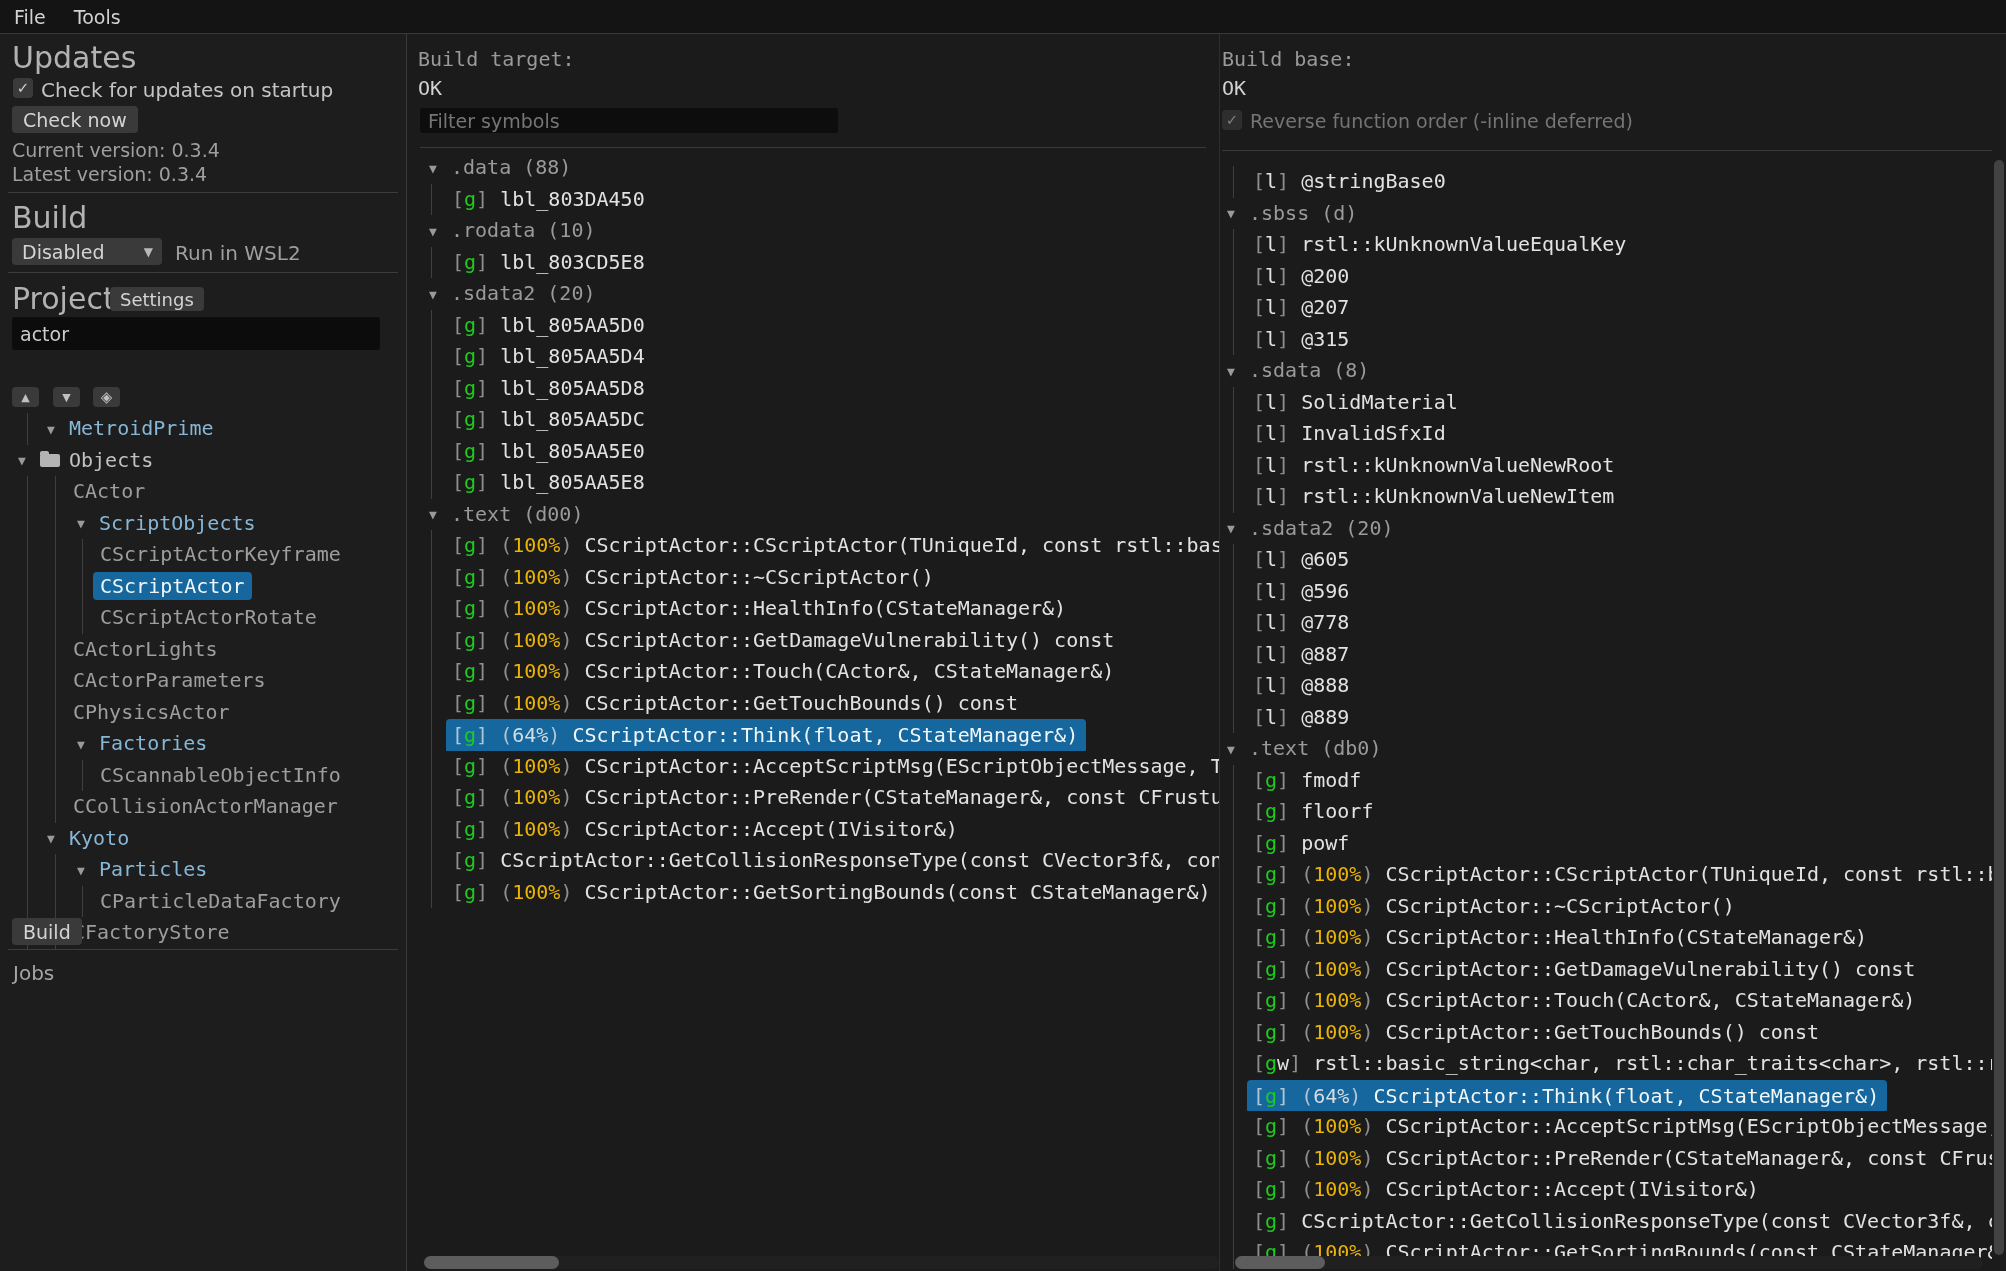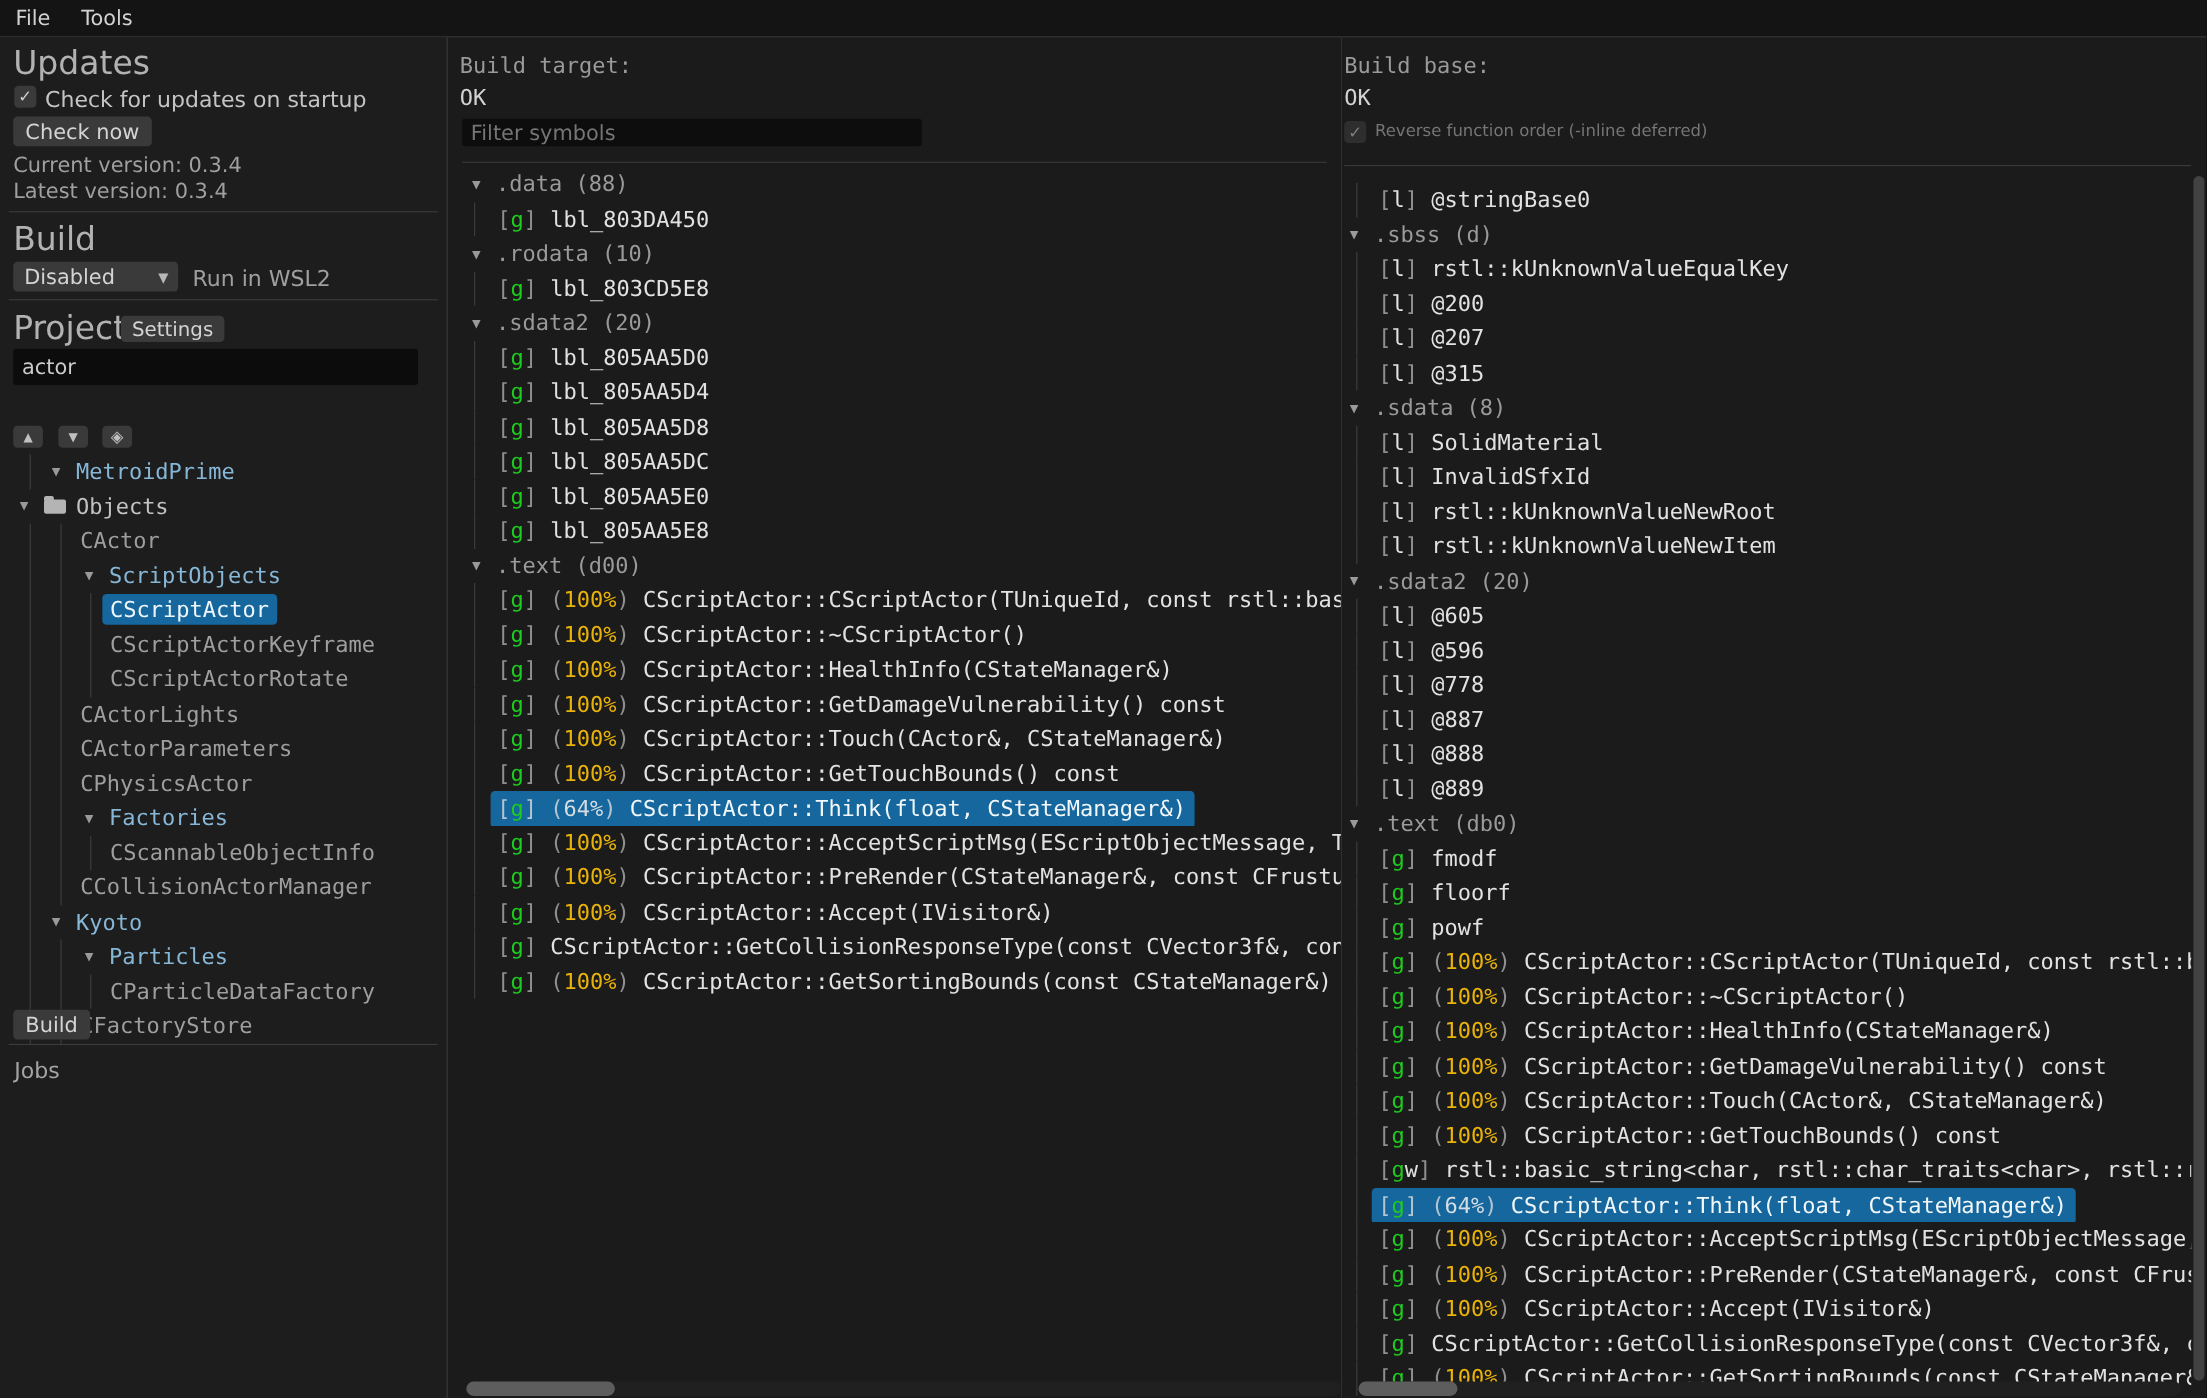--- a/index.html
+++ b/index.html
@@ -107,22 +107,22 @@
       </div>
     <div class="mini-btn" style="left:93px;">
         <span style="font-size:15px;">◈</span>
       </div>
 
     <div id="tree">
         <div class="tree-row" style="padding-left: 47px;"><span class="guide" style="left: 27px;"></span><span class="tri">▼</span><span class="t-dir">MetroidPrime</span></div>
         <div class="tree-row" style="padding-left: 18px;"><span class="tri">▼</span><span class="folder"></span><span class="t-root">Objects</span></div>
         <div class="tree-row" style="padding-left: 73px;"><span class="guide" style="left: 27px;"></span><span class="guide" style="left: 55px;"></span><span class="t-item">CActor</span></div>
         <div class="tree-row" style="padding-left: 77px;"><span class="guide" style="left: 27px;"></span><span class="guide" style="left: 55px;"></span><span class="tri">▼</span><span class="t-dir">ScriptObjects</span></div>
+        <div class="tree-row" style="padding-left: 100px;"><span class="guide" style="left: 27px;"></span><span class="guide" style="left: 55px;"></span><span class="guide" style="left: 82px;"></span><span class="t-item">CScriptActorKeyframe</span></div>
         <div class="tree-row" style="padding-left: 100px;"><span class="guide" style="left: 27px;"></span><span class="guide" style="left: 55px;"></span><span class="guide" style="left: 82px;"></span><span class="t-item t-sel">CScriptActor</span></div>
-        <div class="tree-row" style="padding-left: 100px;"><span class="guide" style="left: 27px;"></span><span class="guide" style="left: 55px;"></span><span class="guide" style="left: 82px;"></span><span class="t-item">CScriptActorKeyframe</span></div>
         <div class="tree-row" style="padding-left: 100px;"><span class="guide" style="left: 27px;"></span><span class="guide" style="left: 55px;"></span><span class="guide" style="left: 82px;"></span><span class="t-item">CScriptActorRotate</span></div>
         <div class="tree-row" style="padding-left: 73px;"><span class="guide" style="left: 27px;"></span><span class="guide" style="left: 55px;"></span><span class="t-item">CActorLights</span></div>
         <div class="tree-row" style="padding-left: 73px;"><span class="guide" style="left: 27px;"></span><span class="guide" style="left: 55px;"></span><span class="t-item">CActorParameters</span></div>
         <div class="tree-row" style="padding-left: 73px;"><span class="guide" style="left: 27px;"></span><span class="guide" style="left: 55px;"></span><span class="t-item">CPhysicsActor</span></div>
         <div class="tree-row" style="padding-left: 77px;"><span class="guide" style="left: 27px;"></span><span class="guide" style="left: 55px;"></span><span class="tri">▼</span><span class="t-dir">Factories</span></div>
         <div class="tree-row" style="padding-left: 100px;"><span class="guide" style="left: 27px;"></span><span class="guide" style="left: 55px;"></span><span class="guide" style="left: 82px;"></span><span class="t-item">CScannableObjectInfo</span></div>
         <div class="tree-row" style="padding-left: 73px;"><span class="guide" style="left: 27px;"></span><span class="guide" style="left: 55px;"></span><span class="t-item">CCollisionActorManager</span></div>
         <div class="tree-row" style="padding-left: 47px;"><span class="guide" style="left: 27px;"></span><span class="tri">▼</span><span class="t-dir">Kyoto</span></div>
         <div class="tree-row" style="padding-left: 77px;"><span class="guide" style="left: 27px;"></span><span class="guide" style="left: 55px;"></span><span class="tri">▼</span><span class="t-dir">Particles</span></div>
         <div class="tree-row" style="padding-left: 100px;"><span class="guide" style="left: 27px;"></span><span class="guide" style="left: 55px;"></span><span class="guide" style="left: 82px;"></span><span class="t-item">CParticleDataFactory</span></div>
@@ -163,21 +163,21 @@
       <div class="sym-row child" style="padding-left: 45px;"><span class="guide" style="left: 24px;"></span><span class="rowline"><span class="dim">[</span><span class="fg-g">g</span><span class="dim">] </span><span class="dim">(</span><span class="pct-hi">100%</span><span class="dim">) </span><span class="sym-name">CScriptActor::Accept(IVisitor&amp;)</span></span></div>
       <div class="sym-row child" style="padding-left: 45px;"><span class="guide" style="left: 24px;"></span><span class="rowline"><span class="dim">[</span><span class="fg-g">g</span><span class="dim">] </span><span class="sym-name">CScriptActor::GetCollisionResponseType(const CVector3f&amp;, cons</span></span></div>
       <div class="sym-row child" style="padding-left: 45px;"><span class="guide" style="left: 24px;"></span><span class="rowline"><span class="dim">[</span><span class="fg-g">g</span><span class="dim">] </span><span class="dim">(</span><span class="pct-hi">100%</span><span class="dim">) </span><span class="sym-name">CScriptActor::GetSortingBounds(const CStateManager&amp;) con</span></span></div>
     </div>
 
   <div class="vline" style="left:1219px;top:34px;height:1237px;"></div>
 
   <div class="panel-title" style="left:1222px;top:47px;">Build base:</div>
   <div class="panel-status" style="left:1222px;top:76px;">OK</div>
   <div class="cb disabled" style="left:1222px;top:110px;"><span>✓</span></div>
-  <div class="lbl" style="left:1250px;top:110px;color:#757575;font-size:15px;">Reverse function order (-inline deferred)</div>
+  <div class="lbl" style="left:1250px;top:110px;color:#757575;font-size:19px;">Reverse function order (-inline deferred)</div>
   <div class="pline" style="left:1222px;top:150px;width:770px;"></div>
   <div id="base-list" class="symlist" style="left:1222px;top:151px;width:770px;">
       <div class="sym-row child" style="padding-left: 31px; margin-top: 15px;"><span class="guide" style="left: 11px;"></span><span class="rowline"><span class="dim">[</span><span class="fg-w">l</span><span class="dim">] </span><span class="sym-name">@stringBase0</span></span></div>
       <div class="sym-row section" style="padding-left: 5px;"><span class="rowline"><span class="tri">▼</span><span class="sec-name">.sbss (d)</span></span></div>
       <div class="sym-row child" style="padding-left: 31px;"><span class="guide" style="left: 11px;"></span><span class="rowline"><span class="dim">[</span><span class="fg-w">l</span><span class="dim">] </span><span class="sym-name">rstl::kUnknownValueEqualKey</span></span></div>
       <div class="sym-row child" style="padding-left: 31px;"><span class="guide" style="left: 11px;"></span><span class="rowline"><span class="dim">[</span><span class="fg-w">l</span><span class="dim">] </span><span class="sym-name">@200</span></span></div>
       <div class="sym-row child" style="padding-left: 31px;"><span class="guide" style="left: 11px;"></span><span class="rowline"><span class="dim">[</span><span class="fg-w">l</span><span class="dim">] </span><span class="sym-name">@207</span></span></div>
       <div class="sym-row child" style="padding-left: 31px;"><span class="guide" style="left: 11px;"></span><span class="rowline"><span class="dim">[</span><span class="fg-w">l</span><span class="dim">] </span><span class="sym-name">@315</span></span></div>
       <div class="sym-row section" style="padding-left: 5px;"><span class="rowline"><span class="tri">▼</span><span class="sec-name">.sdata (8)</span></span></div>
       <div class="sym-row child" style="padding-left: 31px;"><span class="guide" style="left: 11px;"></span><span class="rowline"><span class="dim">[</span><span class="fg-w">l</span><span class="dim">] </span><span class="sym-name">SolidMaterial</span></span></div>

